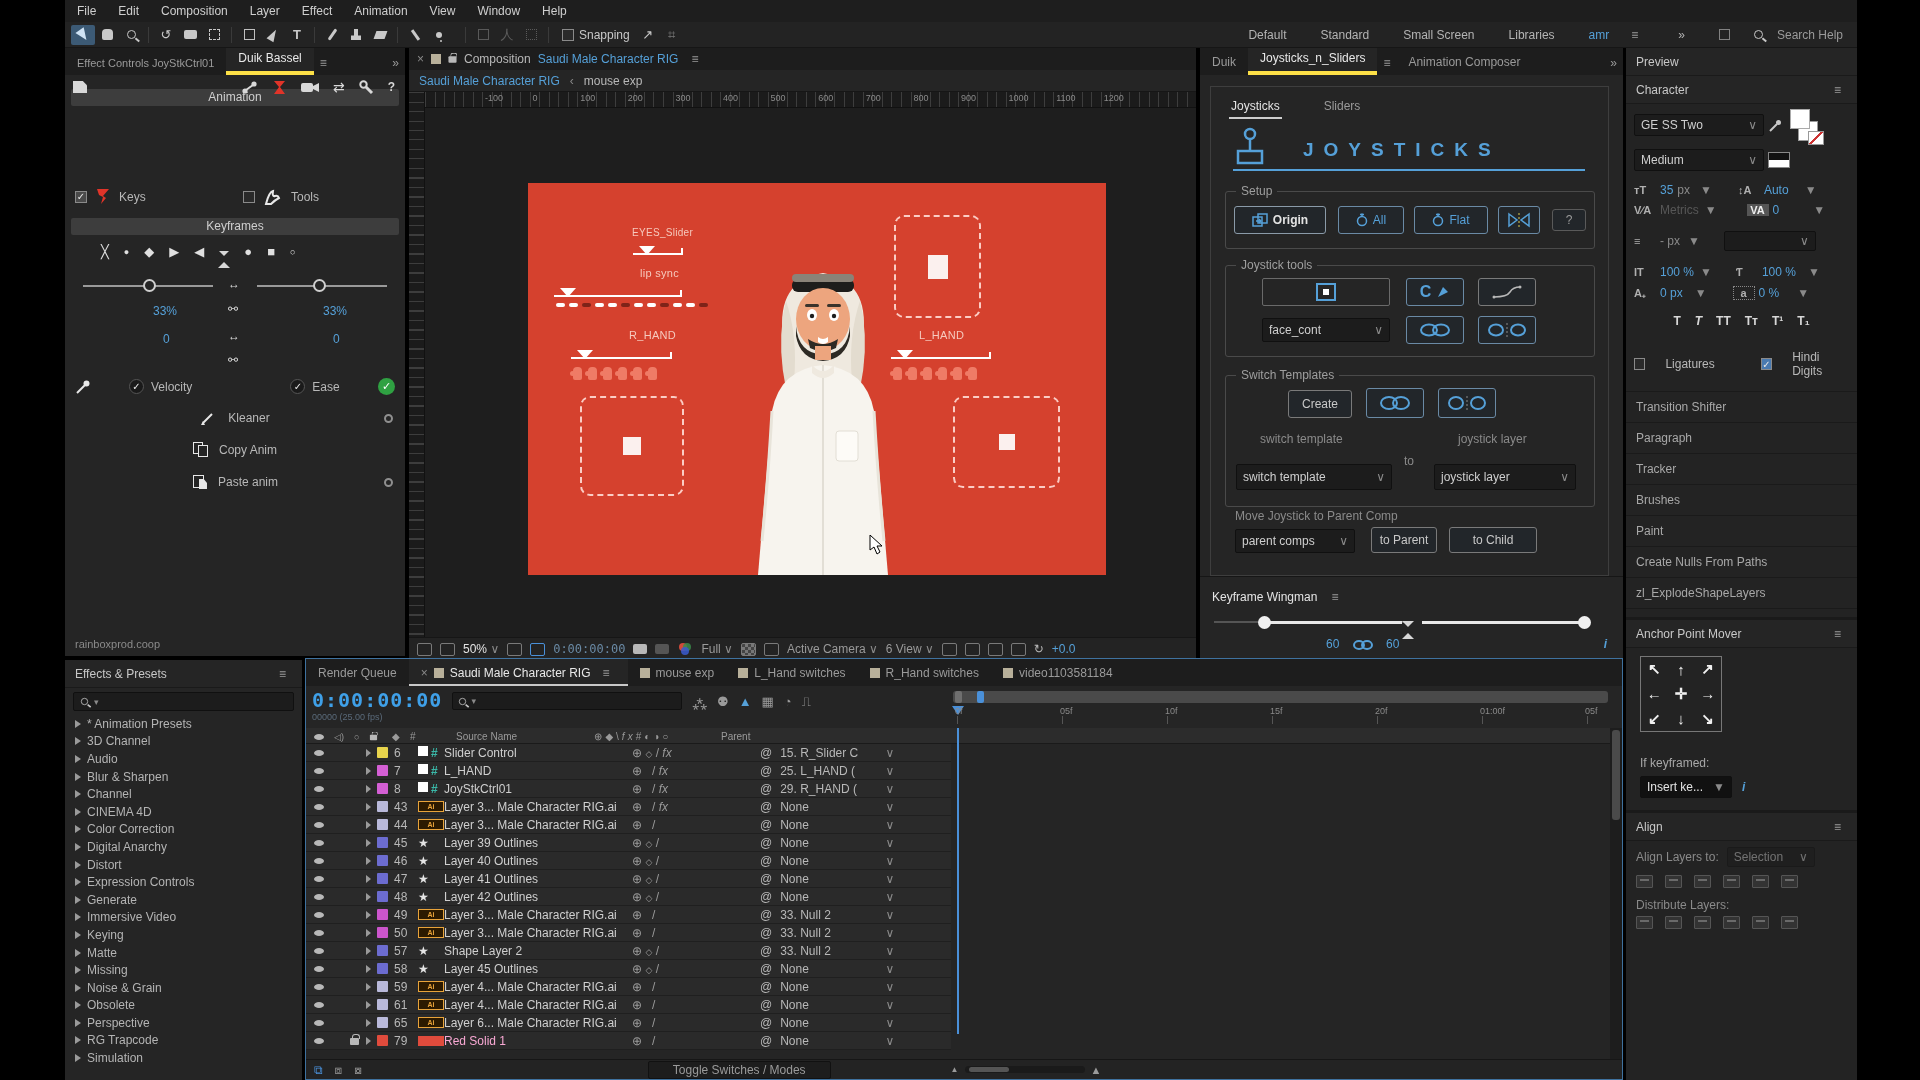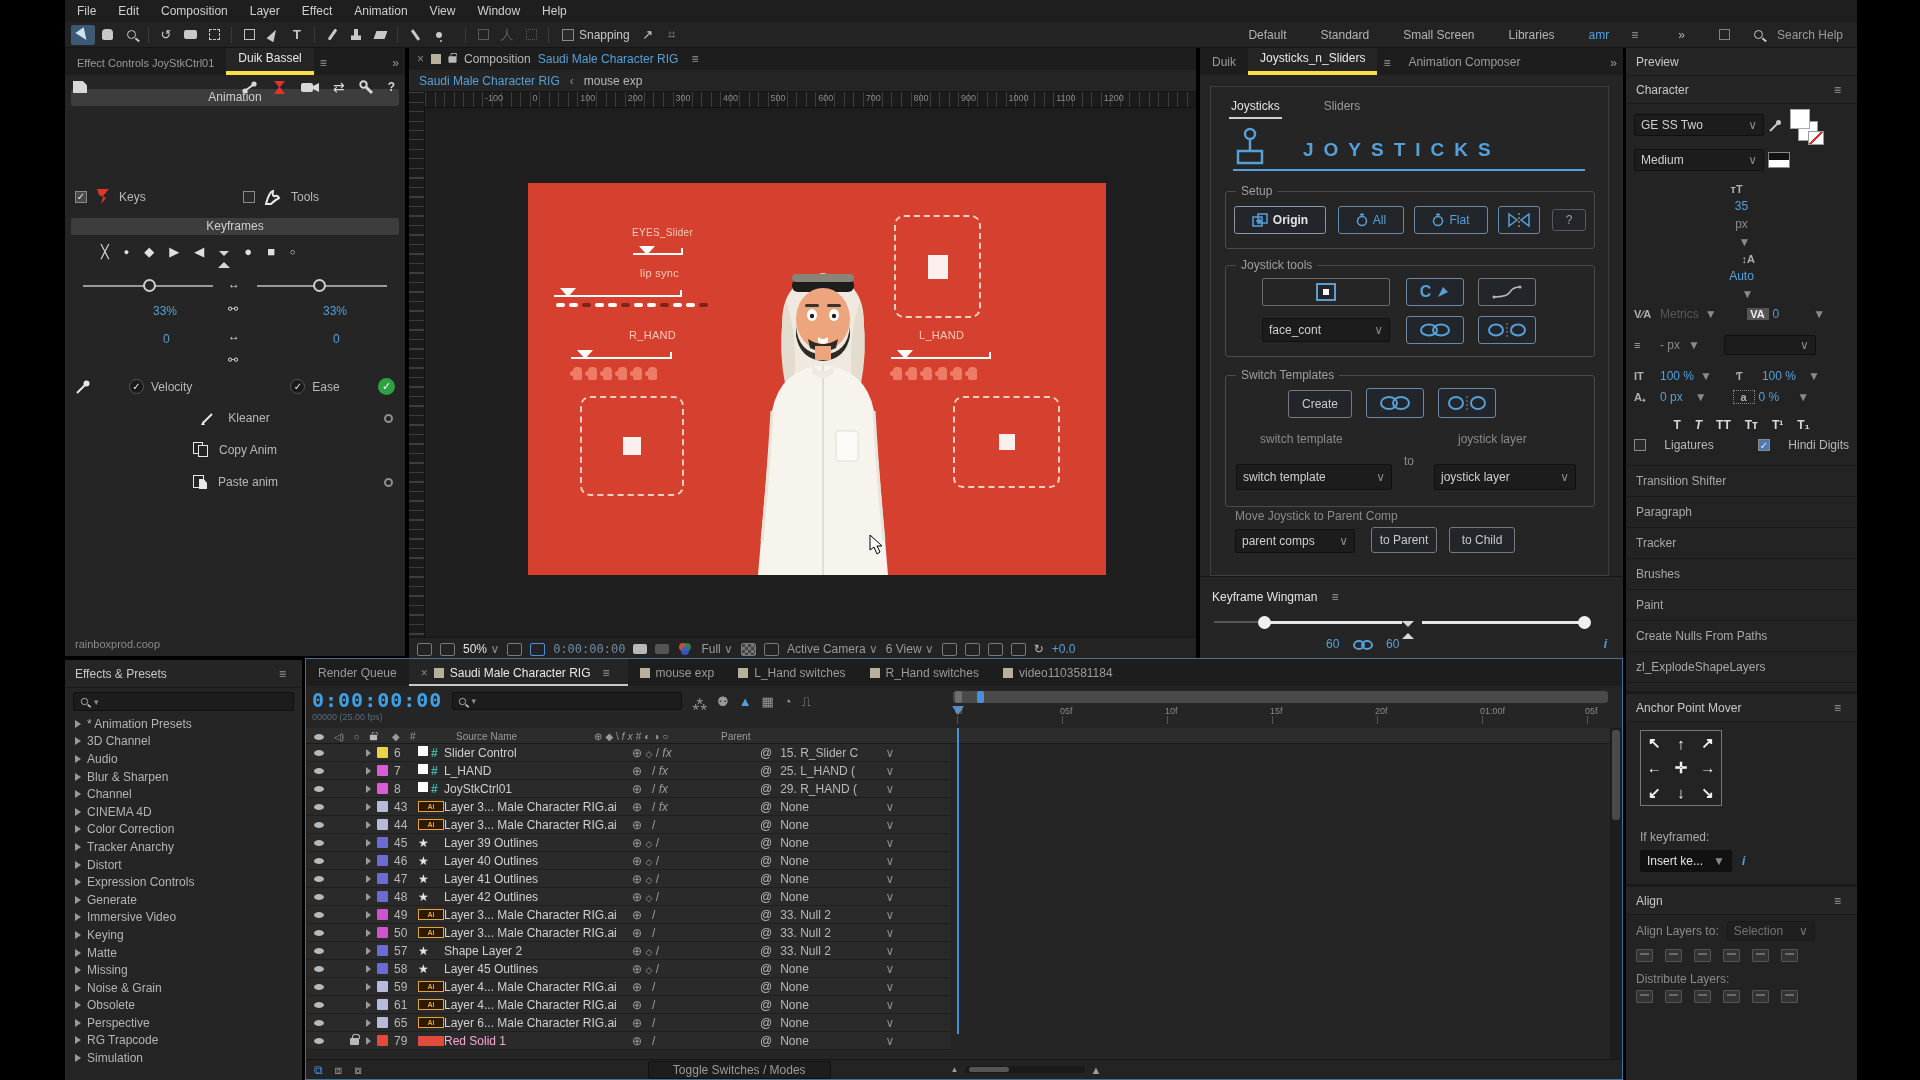--- a/index.html
+++ b/index.html
@@ -645,21 +645,21 @@
 
       <div class="grp" style="left:14px;top:438px;width:370px;height:46px;border:none;">
         <span class="abs dim" style="left:10px;top:-16px;">Move Joystick to Parent Comp</span>
         <span class="ddown" style="position:absolute;left:10px;top:4px;width:120px;height:24px;">
           <span>parent comps</span>
             <span class="dim">∨</span>
         </span>
         <span class="bluebtn" style="position:absolute;left:146px;top:2px;width:66px;height:26px;border-color:#7a7a7a;color:#c8c8c8;">
             <span>to Parent</span>
           </span>
-        <span class="bluebtn" style="position:absolute;left:224px;top:2px;width:66px;height:26px;border-color:#7a7a7a;color:#c8c8c8;text-align:center;">
+        <span class="bluebtn" style="position:absolute;left:224px;top:2px;width:88px;height:26px;border-color:#7a7a7a;color:#c8c8c8;text-align:center;">
             <span>to Child</span>
           </span>
       </div>
     </div>
     <div id="wingman">
       <div style="display:flex;align-items:center;gap:8px;padding:8px 0 0 12px;">
         <span class="white">Keyframe Wingman</span>
         <span class="hamb">≡</span>
       </div>
       <span class="abs" style="left:14px;top:44px;width:190px;height:2px;background:#555;"></span>
@@ -702,21 +702,21 @@
         <span style="position:absolute;left:4px;top:2px;width:20px;height:20px;background:#fff;border:1px solid #aaa;"></span>
       </span>
     </div>
     <div class="charrow">
       <span class="ddown" style="width:130px;height:22px;">
           <span>Medium</span>
           <span class="dim">∨</span>
         </span>
       <span style="width:22px;height:16px;background:linear-gradient(180deg,#111 50%,#fff 50%);border:1px solid #888;display:inline-block;"></span>
     </div>
-    <div class="charrow" style="margin-top:6px;flex-direction:column;">
+    <div class="charrow" style="margin-top:6px;">
       <span class="tico">тT</span>
       <span class="blue">35</span>
       <span class="dim">px</span>
         <span class="dim" style="margin-left:6px;">▼</span>
       <span class="tico" style="margin-left:22px;">↕A</span>
       <span class="blue">Auto</span>
       <span class="dim" style="margin-left:12px;">▼</span>
     </div>
     <div class="charrow">
       <span class="tico">V∕A</span>
@@ -752,21 +752,21 @@
       <span class="dim" style="margin-left:14px;">▼</span>
     </div>
     <div class="charrow" style="justify-content:center;gap:14px;margin-top:8px;color:#d8d8d8;font-weight:bold;">
       <span>T</span>
       <span class="it">T</span>
       <span>TT</span>
       <span>Tᴛ</span>
       <span>T¹</span>
       <span>T₁</span>
     </div>
-    <div class="charrow" style="gap:10px;margin-top:0;justify-content:space-between;">
+    <div class="charrow" style="gap:20px;margin-top:16px;">
       <span class="chk"></span>
       <span>Ligatures</span>
       <span class="chk on" style="margin-left:26px;background:#4a7ab0;">✓</span>
       <span>Hindi Digits</span>
     </div>
     <div id="collapsedlist" style="margin-top:10px;border-top:1px solid #1a1a1a;">
         <div class="collapse">Transition Shifter</div>
         <div class="collapse">Paragraph</div>
         <div class="collapse">Tracker</div>
         <div class="collapse">Brushes</div>
@@ -870,21 +870,21 @@
         <div class="row">
           <span class="twirl"></span>
           <span>CINEMA 4D</span>
         </div>
         <div class="row">
           <span class="twirl"></span>
           <span>Color Correction</span>
         </div>
         <div class="row">
           <span class="twirl"></span>
-          <span>Tracker Anarchy</span>
+          <span>Digital Anarchy</span>
         </div>
         <div class="row">
           <span class="twirl"></span>
           <span>Distort</span>
         </div>
         <div class="row">
           <span class="twirl"></span>
           <span>Expression Controls</span>
         </div>
         <div class="row">

